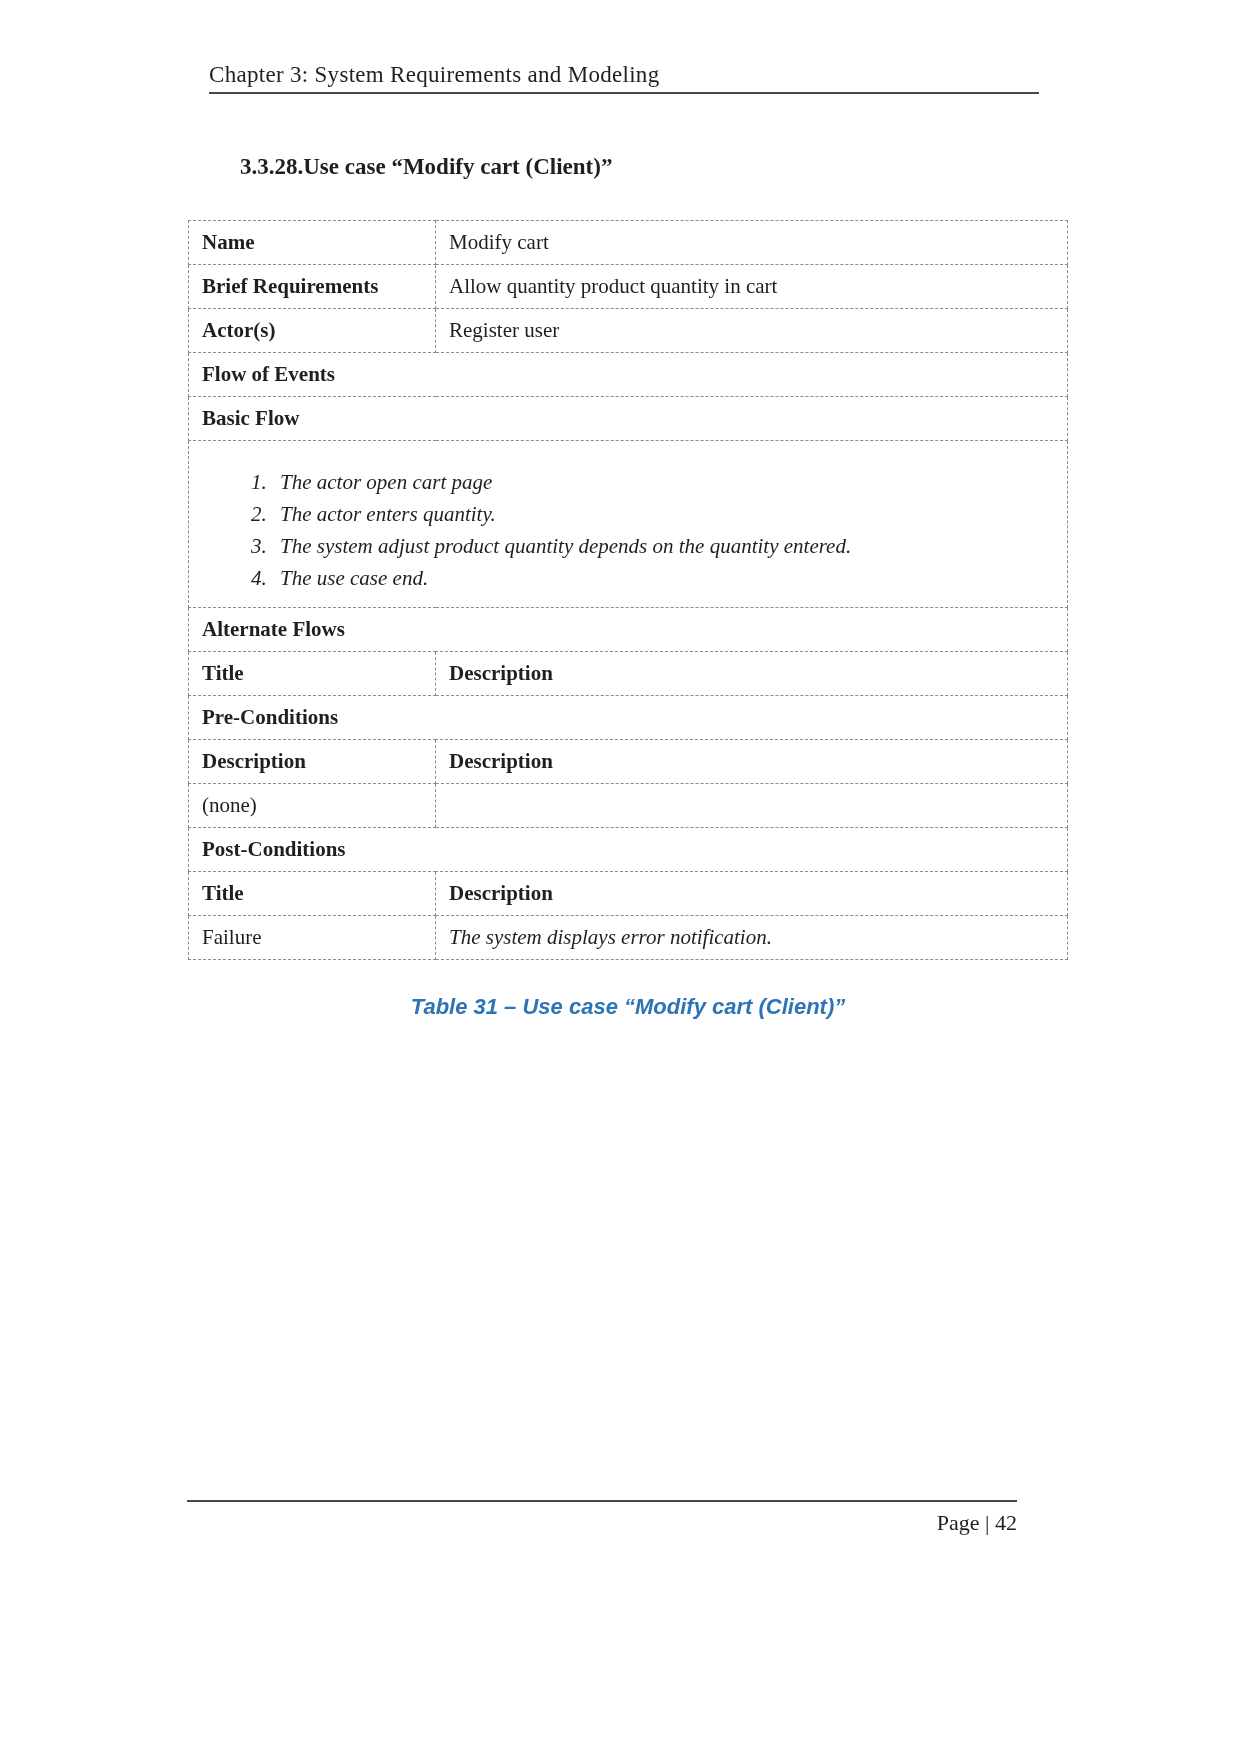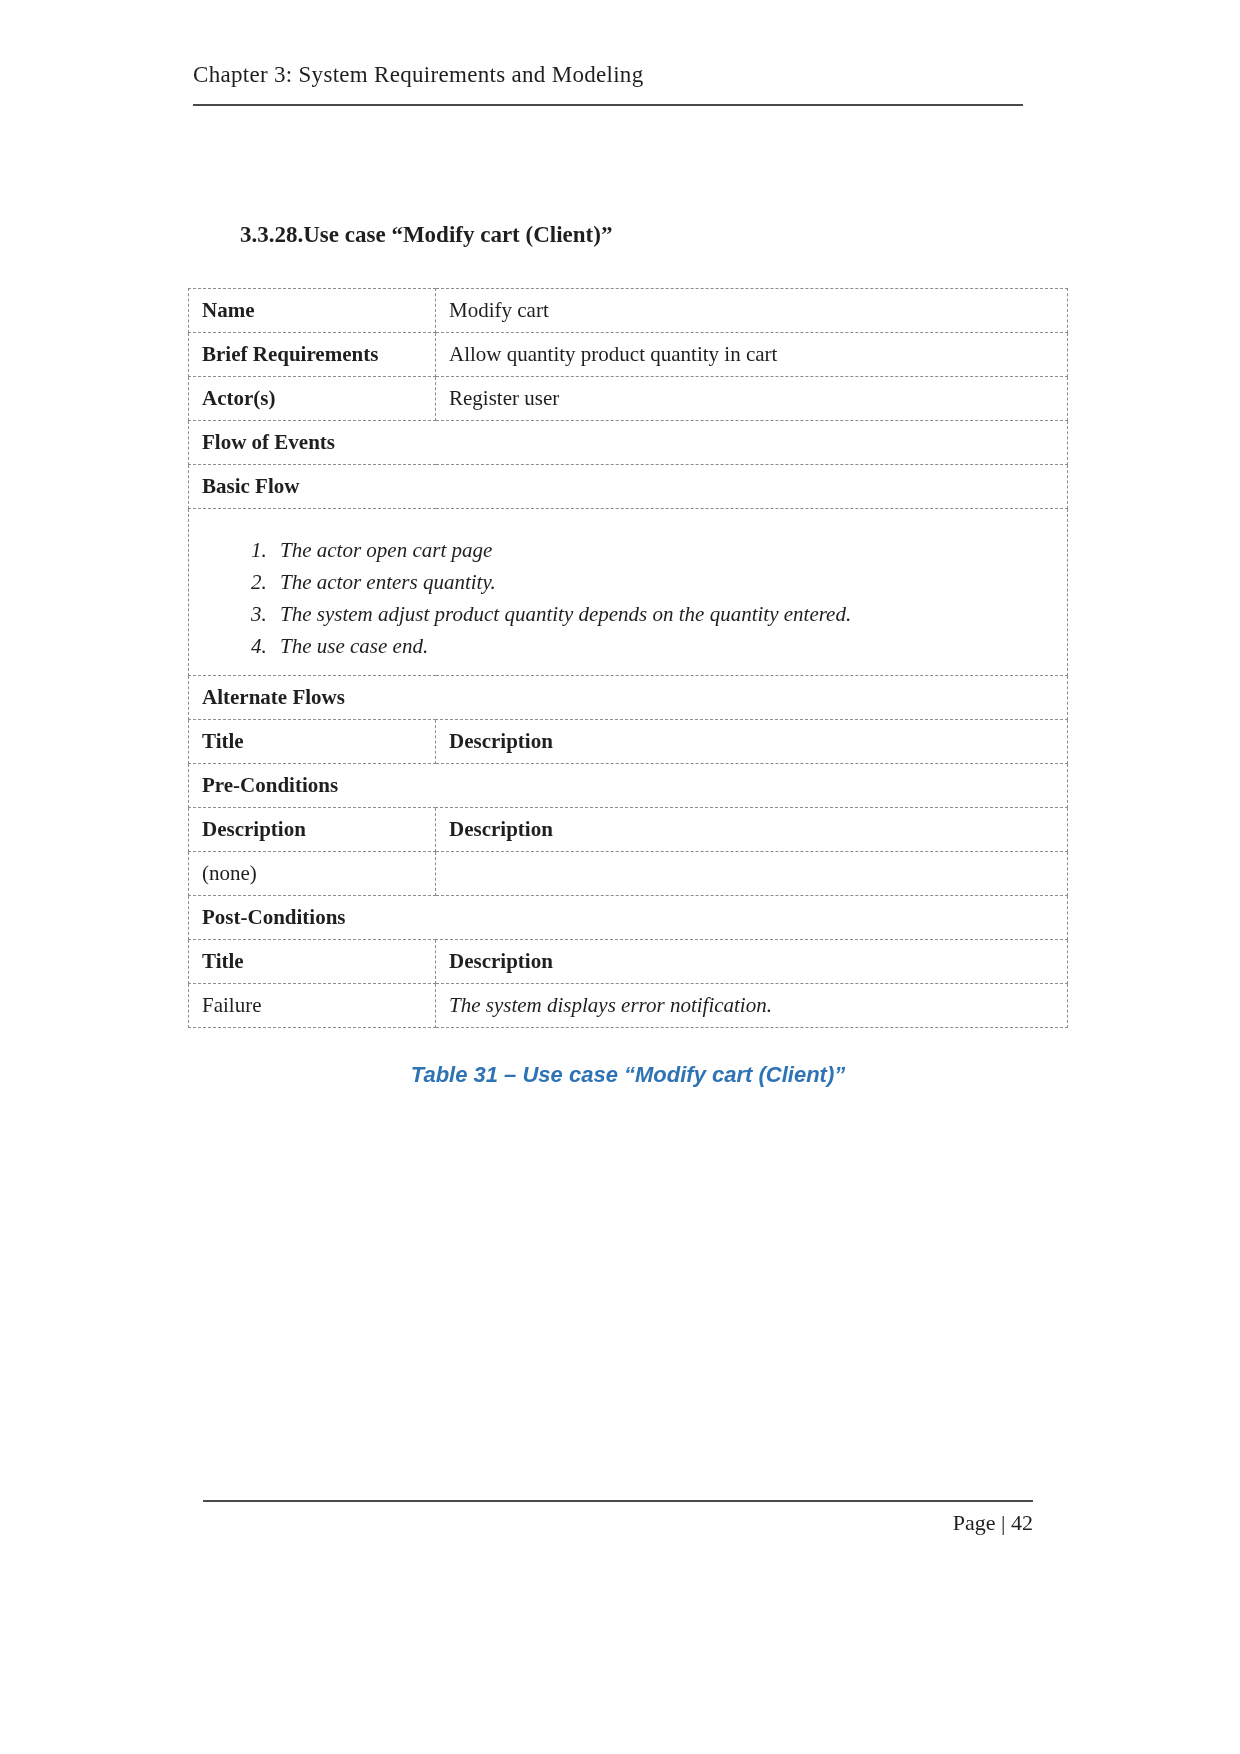--- a/index.html
+++ b/index.html
@@ -11,29 +11,29 @@
     margin: 0 auto;
     background: #ffffff;
     font-family: "Liberation Serif", "DejaVu Serif", serif;
     color: #1f1f1f;
     overflow: hidden;
   }
   .content {
     padding: 62px 172px 0 188px;
   }
   .chapter-header {
-    margin-left: 5px;
+    margin-left: 21px;
     width: 830px;
     font-size: 23px;
     letter-spacing: 0.3px;
-    padding-bottom: 16px;
+    padding-bottom: 4px;
     border-bottom: 2px solid #4a4a4a;
   }
   .section-heading {
-    margin-top: 116px;
+    margin-top: 60px;
     margin-left: 52px;
     font-size: 23px;
     font-weight: bold;
   }
   table.usecase {
     margin-top: 40px;
     width: 880px;
     border-collapse: collapse;
     font-size: 21px;
   }
@@ -61,21 +61,21 @@
     margin-top: 34px;
     text-align: center;
     font-family: "Liberation Sans", "DejaVu Sans", sans-serif;
     font-style: italic;
     font-weight: 600;
     font-size: 22px;
     color: #2e74b5;
   }
   .footer {
     position: absolute;
-    left: 203px;
+    left: 187px;
     width: 830px;
     bottom: 218px;
     border-top: 2px solid #4a4a4a;
     padding-top: 8px;
     text-align: right;
     font-size: 22px;
   }
 </style>
 </head>
 <body>

